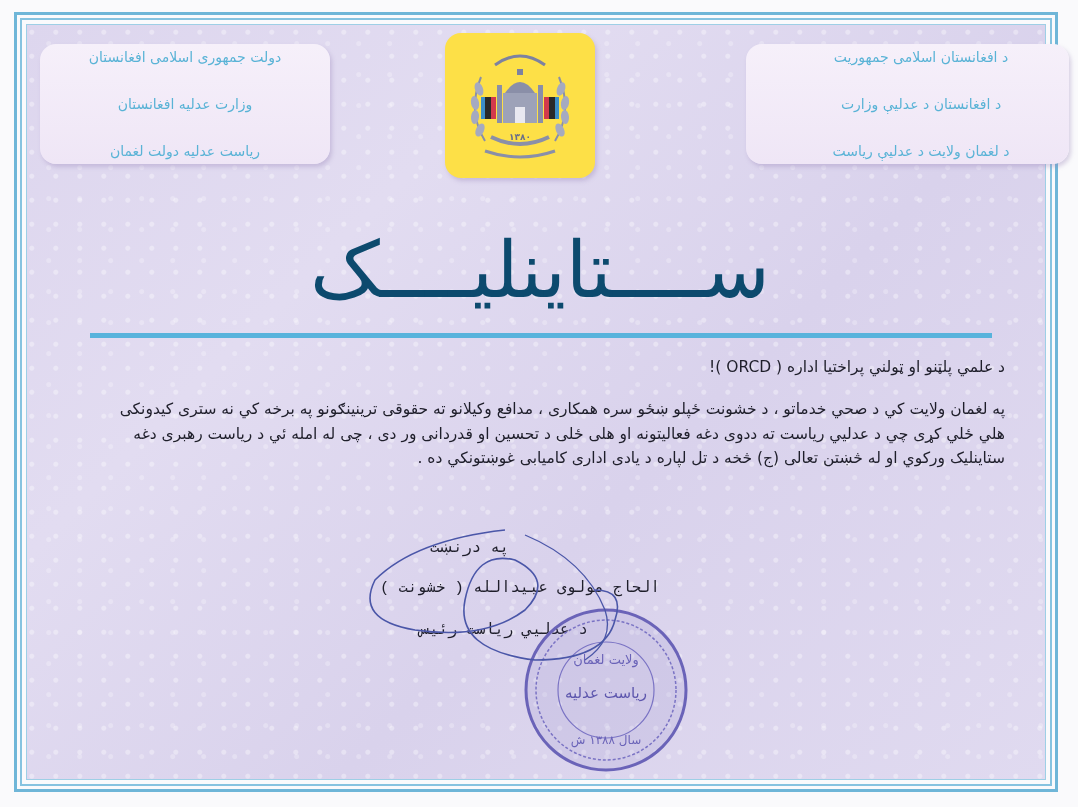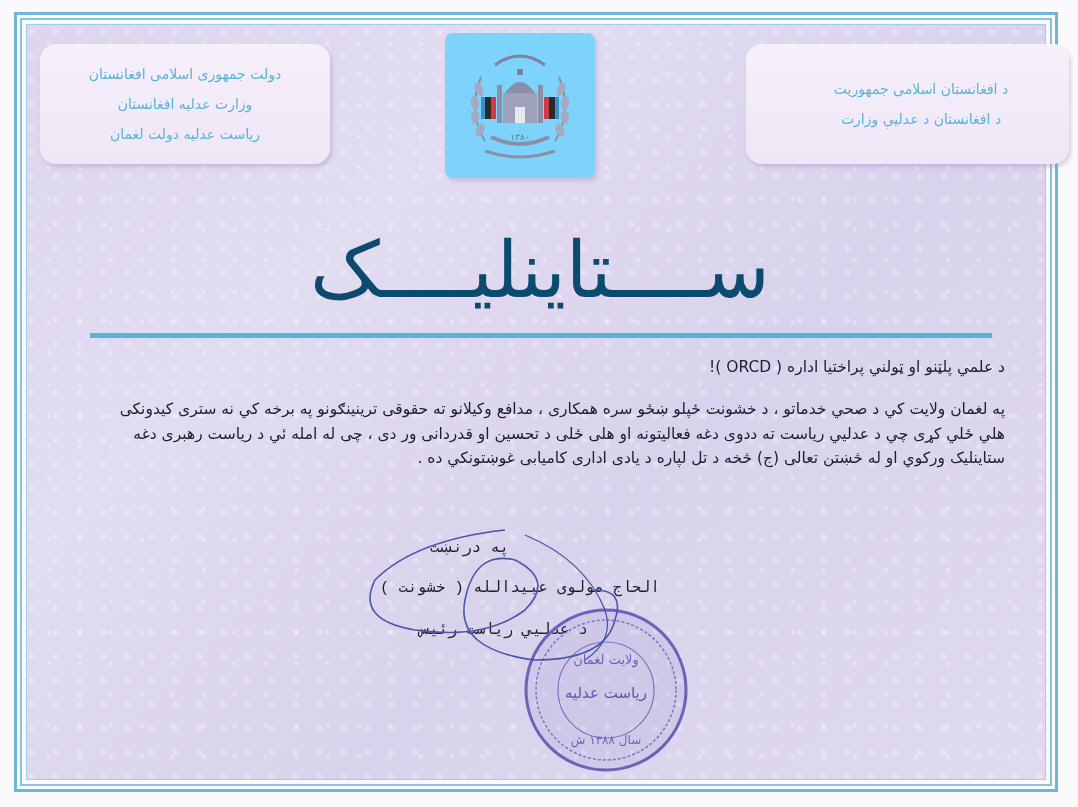--- a/index.html
+++ b/index.html
@@ -29,34 +29,34 @@
       radial-gradient(circle at 70% 60%, rgba(255,255,255,0.25) 0 2px, transparent 3px),
       linear-gradient(135deg, #ddd6ee 0%, #e2dcf1 30%, #d9d2ec 60%, #e0daf0 100%);
     background-size: 24px 24px, 31px 31px, 100% 100%;
   }
   .header-box {
     position:absolute; top:44px; width:290px; height:120px;
     background:linear-gradient(180deg,#f6f0fa 0%,#efe6f6 100%);
     border-radius:16px;
     box-shadow: 2px 3px 4px rgba(150,130,180,0.35);
     display:flex; flex-direction:column; justify-content:center; align-items:center;
-    gap:10px;
+    gap:27px;
   }
   .header-box.left { left:40px; }
   .header-box.right { left:746px; width:296px;padding-left:27px; }
   .header-line {
     font-family:"DejaVu Sans", sans-serif;
     font-size:14px; color:#59b3d6; direction:rtl; text-align:center;
     line-height:20px;
   }
   .emblem-box {
     position:absolute; left:445px; top:33px; width:150px; height:145px;
-    background:#7dd3fc; border-radius:8px;
+    background:#fde047; border-radius:16px;
     box-shadow: 2px 3px 4px rgba(150,130,180,0.35);
-    display:flex; align-items:center; justify-content:center;
+    display:flex; align-items:center; justify-content:center;font-weight:bold;
   }
   .title {
     position:absolute; left:300px; top:215px; width:480px; height:110px;
     text-align:center; direction:rtl;
     font-family:Liberation Sans, sans-serif;
     font-size:78px; color:#0c4a6e; line-height:110px;
     letter-spacing:2px;
   }
   .title-rule {
     position:absolute; left:90px; top:333px; width:902px; height:5px;
@@ -135,20 +135,21 @@
 
       <path d="M36 96 Q65 110 94 96" fill="none" stroke="#8a8fa8" stroke-width="4"></path>
       <text x="65" y="99" text-anchor="middle" font-size="9" fill="#6a6f88" font-family="DejaVu Sans, sans-serif">۱۳۸۰</text>
       <path d="M30 110 Q65 122 100 110" fill="none" stroke="#8a8fa8" stroke-width="3"></path>
     </svg>
   </div>
 
   <div class="header-box right">
     <div class="header-line">د افغانستان اسلامی جمهوریت</div>
     <div class="header-line">د افغانستان د عدليې وزارت</div>
+    <div class="header-line">د لغمان ولایت د عدلیې ریاست</div>
   </div>
 
   <div class="title">ســــتاینلیــــک</div>
   <div class="title-rule"></div>
 
   <div class="body-text subject">د علمي پلټنو او ټولني پراختیا اداره ( ORCD )!</div>
   <div class="body-text para">په لغمان ولایت کي د صحي خدماتو ، د خشونت ځپلو ښځو سره همکاری ، مدافع وکیلانو ته حقوقی ترینینګونو په برخه کي نه ستری کیدونکی هلي ځلي کړی چي د عدلیي ریاست ته ددوی دغه فعالیتونه او هلی ځلی د تحسین او قدردانی ور دی ، چی له امله ئي د ریاست رهبری دغه ستاینلیک ورکوي او له څښتن تعالی (ج) څخه د تل لپاره د یادی اداری کامیابی غوښتونکي ده .</div>
 
   <div class="sig" style="left:430px; top:538px; width:220px;">په درنښت</div>
   <div class="sig" style="left:380px; top:578px; width:340px;">الحاج مولوی عبیدالله ( خشونت )</div>

